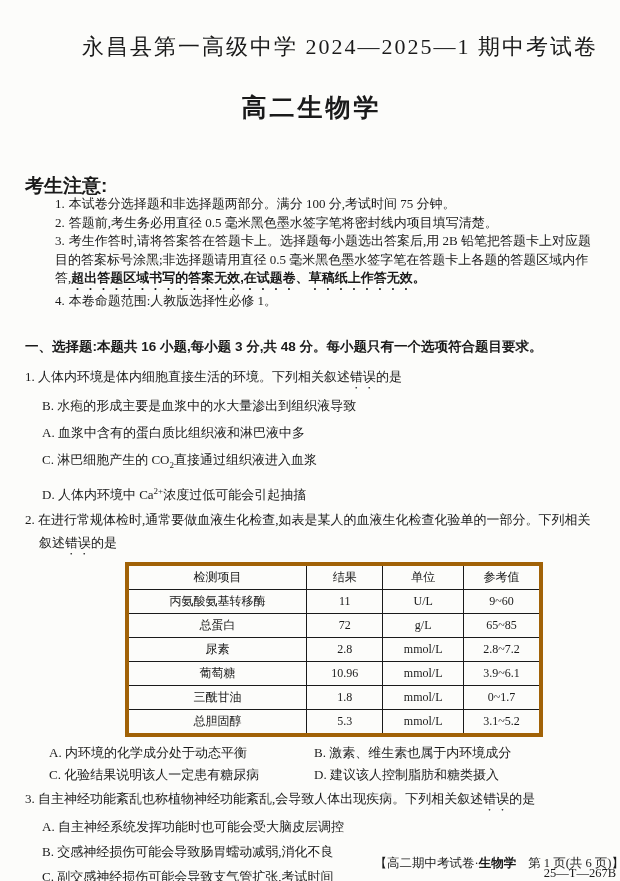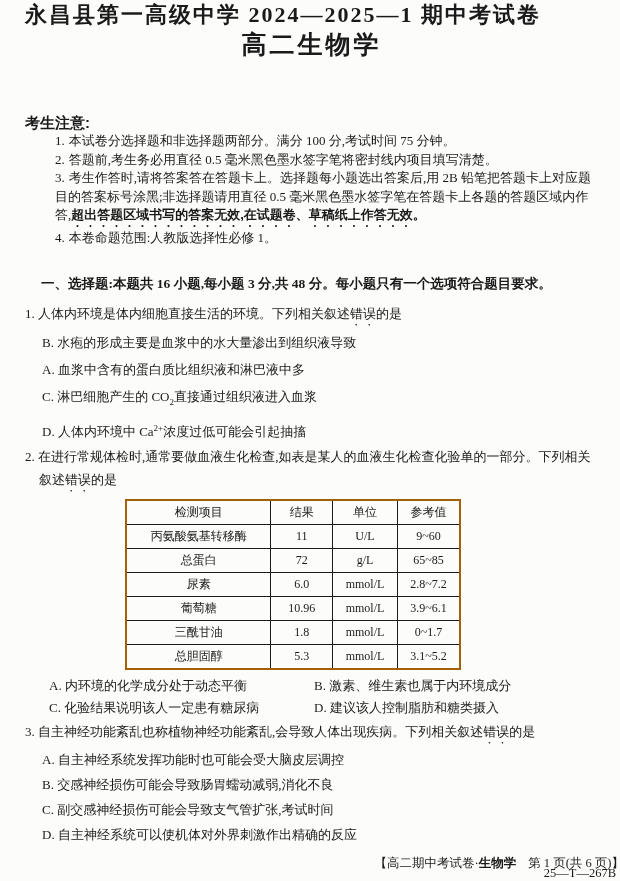--- a/index.html
+++ b/index.html
@@ -7,69 +7,70 @@
     position:relative;
     width:620px; height:881px;
     background:#fcfcfa;
     color:#1a1a1a;
     font-family:"Liberation Serif","DejaVu Serif",serif;
     box-sizing:border-box;
     padding:0 22px 0 25px;
     overflow:hidden;
   }
   .title {
-    text-align:left;
-    font-size:22px; font-weight:bold;
+    text-align:right;
+    font-size:22px; font-weight:normal;
     letter-spacing:2px;
-    padding-top:0;
+    padding-top:32px;
     line-height:30px;
   }
   .subtitle {
     text-align:center;
     font-size:25px; font-weight:bold;
     letter-spacing:3px;
+    margin-top:31px;
     line-height:30px;
   }
   .notice { margin-top:53px; font-size:13px; line-height:18.5px; }
   .notice-heading {
     font-family:"Liberation Sans","DejaVu Sans",sans-serif;
-    font-weight:bold; font-size:15px; line-height:19px;
+    font-weight:bold; font-size:19px; line-height:19px;
   }
   .notice-item { margin-left:30px; }
   .notice-item .num { margin-right:4px; }
   .bold-emph {
     font-weight:bold;
     font-family:"Liberation Sans","DejaVu Sans",sans-serif;
   }
   .emph {
     -webkit-text-emphasis:filled dot #1a1a1a;
     -webkit-text-emphasis-position:under right;
     text-emphasis:filled dot #1a1a1a;
     text-emphasis-position:under right;
   }
   .section-heading {
-    font-family:Liberation Serif, serif;
+    font-family:Liberation Sans, sans-serif;
     font-weight:bold; font-size:13.5px;
-    margin-top:26px; line-height:20px;margin-left:16px;
+    margin-top:26px; line-height:20px;
   }
   .question { font-size:13px; }
   .q-stem { margin-left:14px; text-indent:-14px; }
   .q1 { margin-top:6px; line-height:27px; }
   .q1 .option { margin-left:17px; }
   .q2 { line-height:23px; }
   .q2 .opts { line-height:22px; }
   .q2 .opt-row { display:flex; margin-left:24px; }
   .q2 .opt-cell-left { width:265px; flex:0 0 265px; }
   .q3 { line-height:25px; }
   .q3 .option { margin-left:17px; }
   .table-wrap { margin-left:100px; margin-top:4px; margin-bottom:5px; }
   table.lab {
     border-collapse:collapse;
-    border:2px solid #a16207;
-    width:336px;
+    border:4px solid #a16207;
+    width:418px;
     font-size:12px;
   }
   table.lab td, table.lab th {
     border:1px solid #1a1a1a;
     height:21px;
     text-align:center;
     vertical-align:middle;
     font-weight:normal;
     padding:0 2px;
   }
@@ -141,21 +142,21 @@
           <td>9~60</td>
         </tr>
         <tr>
           <td>总蛋白</td>
           <td>72</td>
           <td>g/L</td>
           <td>65~85</td>
         </tr>
         <tr>
           <td>尿素</td>
-          <td>6.0</td>
+          <td>2.8</td>
           <td>mmol/L</td>
           <td>2.8~7.2</td>
         </tr>
         <tr>
           <td>葡萄糖</td>
           <td>10.96</td>
           <td>mmol/L</td>
           <td>3.9~6.1</td>
         </tr>
         <tr>

